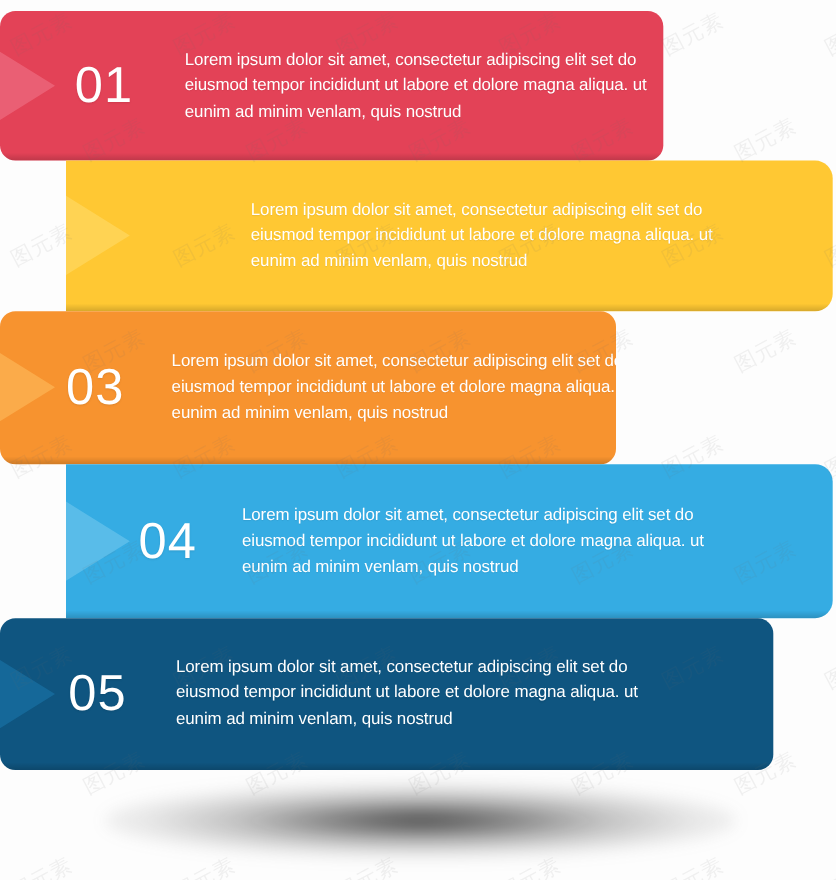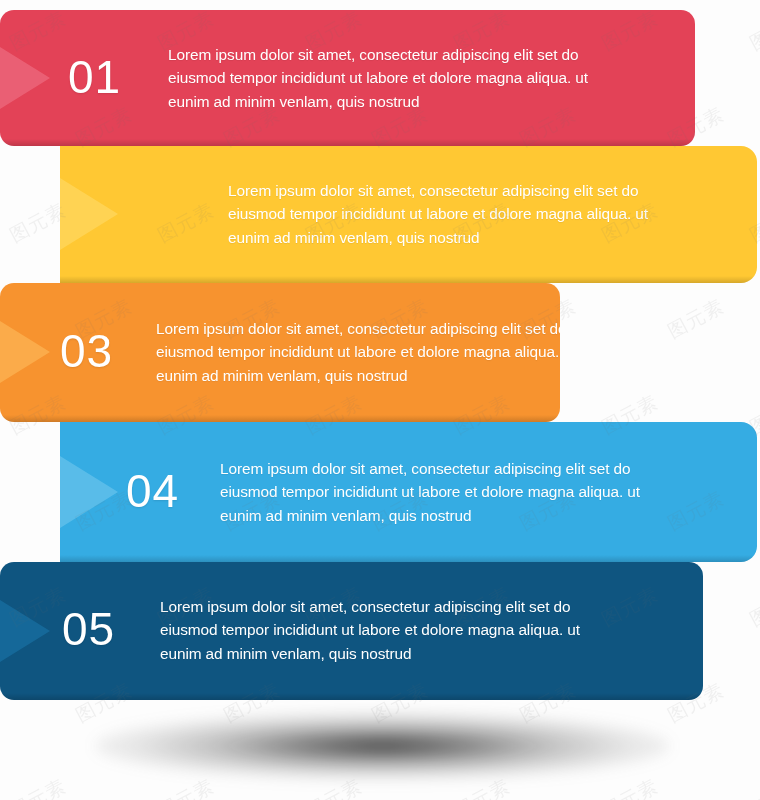--- a/index.html
+++ b/index.html
@@ -130,21 +130,21 @@
     letter-spacing: 1px;
   }
 </style>
 </head>
 <body>
 
 <div id="stage" style="background: rgb(253, 253, 253);">
 
   <div id="base-shadow"></div>
 
-  <div class="banner align-left rounded-left" id="banner-1" style="top: 10px; height: 136px; width: 695px; background: rgb(227, 66, 87);">
+  <div class="banner align-left rounded-left" id="banner-1" style="top: 10px; height: 136px; width: 603px; background: rgb(227, 66, 87);">
     <span class="arrow" style="left: -8px; top: 32px; color: rgb(240, 121, 140);"></span>
     <span class="step-number" style="left:68px; top:44px;">01</span>
     <span class="step-text" style="left:168px; top:33px;">Lorem ipsum dolor sit amet, consectetur adipiscing elit set do eiusmod tempor incididunt ut labore et dolore magna aliqua. ut eunim ad minim venlam, quis nostrud</span>
   </div>
 
   <div class="banner align-right" id="banner-2" style="top: 146px; height: 137px; left: 60px; width: 697px; background: rgb(255, 200, 51);">
     <span class="arrow" style="left: 0px; top: 32px; color: rgb(255, 220, 110);"></span>
     <span class="step-text" style="left:168px; top:33px;">Lorem ipsum dolor sit amet, consectetur adipiscing elit set do eiusmod tempor incididunt ut labore et dolore magna aliqua. ut eunim ad minim venlam, quis nostrud</span>
   </div>
 

